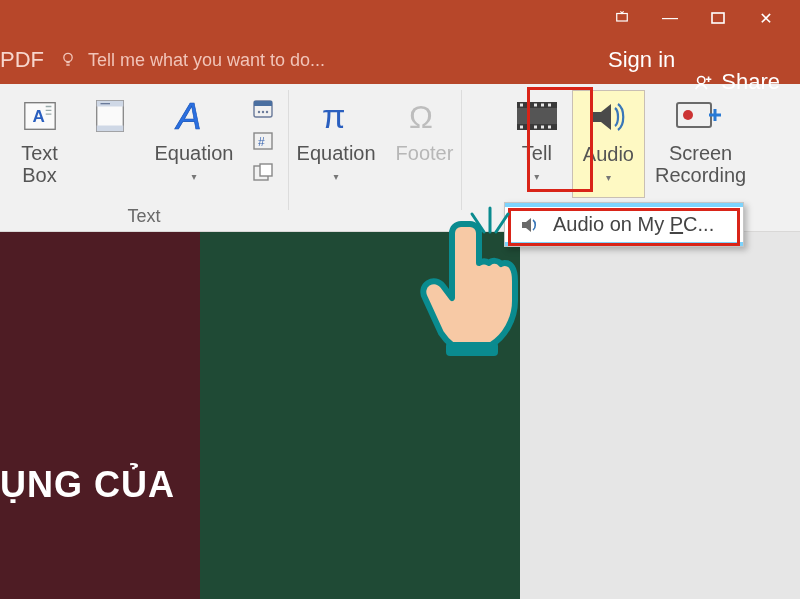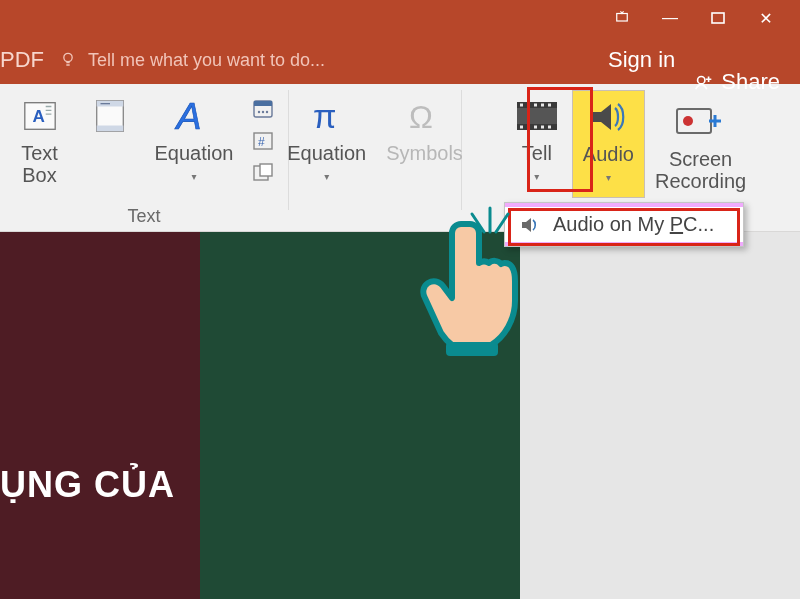--- a/index.html
+++ b/index.html
@@ -33,21 +33,21 @@
 
   .mini-col { display:flex; flex-direction:column; gap:6px; padding:6px 6px 0 6px; }
   .mini { width:28px; height:26px; display:flex; align-items:center; justify-content:center; }
 
   .audio-wrap { position:relative; }
   .hl-box { position:absolute; border:3px solid #d92418; pointer-events:none; }
   .hl-audio { left:527px; top:87px; width:66px; height:105px; }
   .hl-menu  { left:508px; top:208px; width:232px; height:38px; }
 
   
-  .dropdown { position:absolute; left:504px; top:202px; width:240px; background:#f0abfc; border:1px solid #c5c5c5; box-shadow:3px 3px 6px rgba(0,0,0,0.25); padding:4px 0; }
+  .dropdown { position:absolute; left:504px; top:202px; width:240px; background:#7dd3fc; border:1px solid #c5c5c5; box-shadow:3px 3px 6px rgba(0,0,0,0.25); padding:4px 0; }
   .dd-item { display:flex; align-items:center; gap:12px; padding:6px 16px 6px 14px; font-size:20px; color:#444; }
   .dd-item .dd-icon { width:22px; display:flex; justify-content:center; color:#6b8fa3; }
   .dd-item .underline { text-decoration:underline; }
 
   
   .slidearea { position:absolute; left:0; top:232px; right:0; bottom:0; background:#e6e6e6; }
   .slide { position:absolute; left:0; top:0; bottom:0; width:520px; display:flex; }
   .slide .halfL { flex:0 0 200px; background:#4e1c24; height:100%; }
   .slide .halfR { flex:1; background:#1f4a35; height:100%; }
   .slide-text { position:absolute; left:0; bottom:88px; color:#fff; font-family:"Times New Roman", serif; font-weight:700; font-size:36px; line-height:52px; letter-spacing:1px; padding-left:0; }
@@ -176,21 +176,21 @@
         </div>
         <span class="lbl">Equation</span>
         <span class="drop">▾</span>
       </div>
       <div class="rbtn disabled">
         <div class="ricon">
           <svg width="40" height="40" viewBox="0 0 40 40">
               <text x="5" y="32" font-size="32" font-family="serif" fill="#bdbdbd">Ω</text>
             </svg>
         </div>
-        <span class="lbl">Symbols</span>
+        <span class="lbl">Footer</span>
       </div>
     </div>
   </div>
 
   <div class="sep"></div>
 
   <div class="group" style="flex:1;">
     <div class="group-content" style="padding-left:0;">
       <div class="rbtn">
         <div class="ricon">
@@ -208,32 +208,32 @@
                 <rect x="12" y="27.5" width="3" height="3"></rect>
                 <rect x="19" y="27.5" width="3" height="3"></rect>
                 <rect x="26" y="27.5" width="3" height="3"></rect>
                 <rect x="33" y="27.5" width="3" height="3"></rect>
               </g>
             </svg>
         </div>
         <span class="lbl">Tell</span>
         <span class="drop">▾</span>
       </div>
-      <div class="rbtn audio-wrap" style="background:#fde047; border:1px solid #c9bfb4;">
+      <div class="rbtn audio-wrap" style="background:#fef9c3; border:1px solid #c9bfb4;">
         <div class="ricon">
           <svg width="42" height="38" viewBox="0 0 42 38">
               <path d="M6 14v10h8l10 8V6L14 14H6z" fill="#4a4a4a"></path>
               <path d="M28 10c4 3 4 15 0 18" fill="none" stroke="#3a77b8" stroke-width="2.2"></path>
               <path d="M31 6c7 5 7 21 0 26" fill="none" stroke="#3a77b8" stroke-width="2.2"></path>
             </svg>
         </div>
         <span class="lbl">Audio</span>
         <span class="drop">▾</span>
       </div>
-      <div class="rbtn two-line" style="min-width:102px;justify-content:center;">
+      <div class="rbtn two-line" style="min-width:102px;">
         <div class="ricon">
           <svg width="52" height="34" viewBox="0 0 52 34">
               <rect x="2" y="4" width="34" height="24" rx="2" fill="none" stroke="#6a6a6a" stroke-width="2"></rect>
               <circle cx="13" cy="16" r="5" fill="#c33"></circle>
               <path d="M40 10v12M34 16h12" stroke="#2a7ad4" stroke-width="3"></path>
             </svg>
         </div>
         <span class="lbl">Screen
 Recording</span>
       </div>

